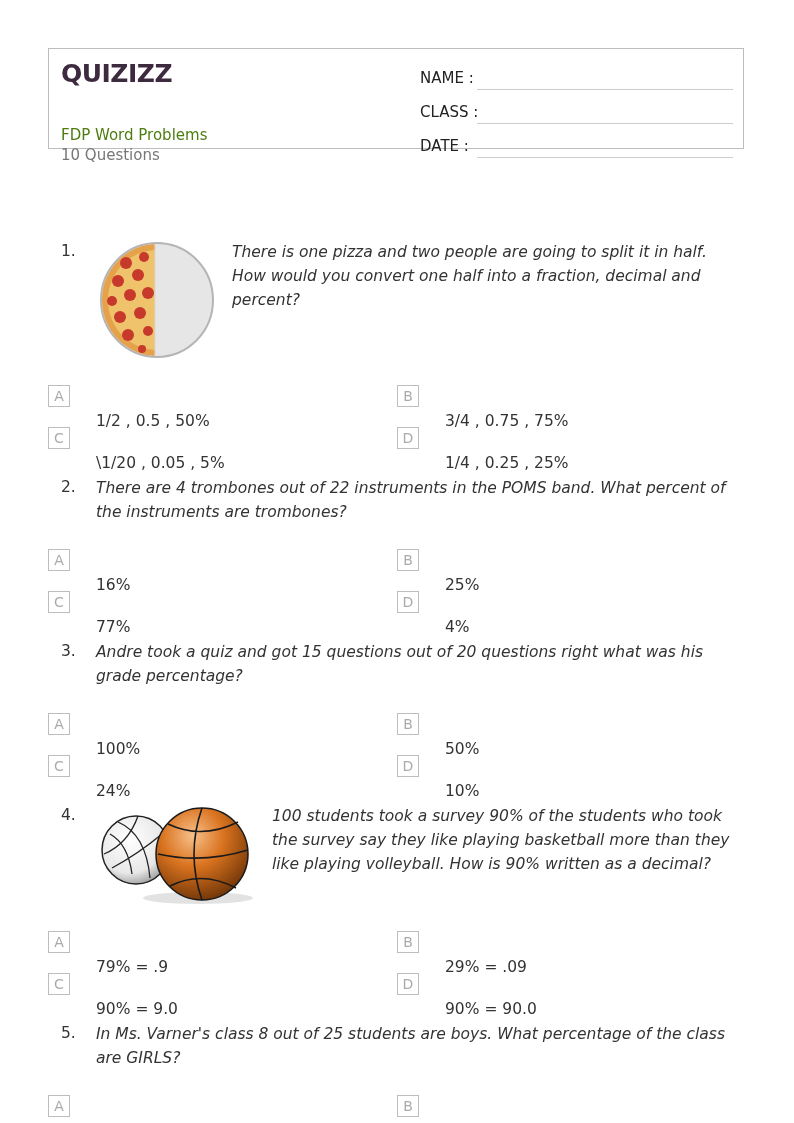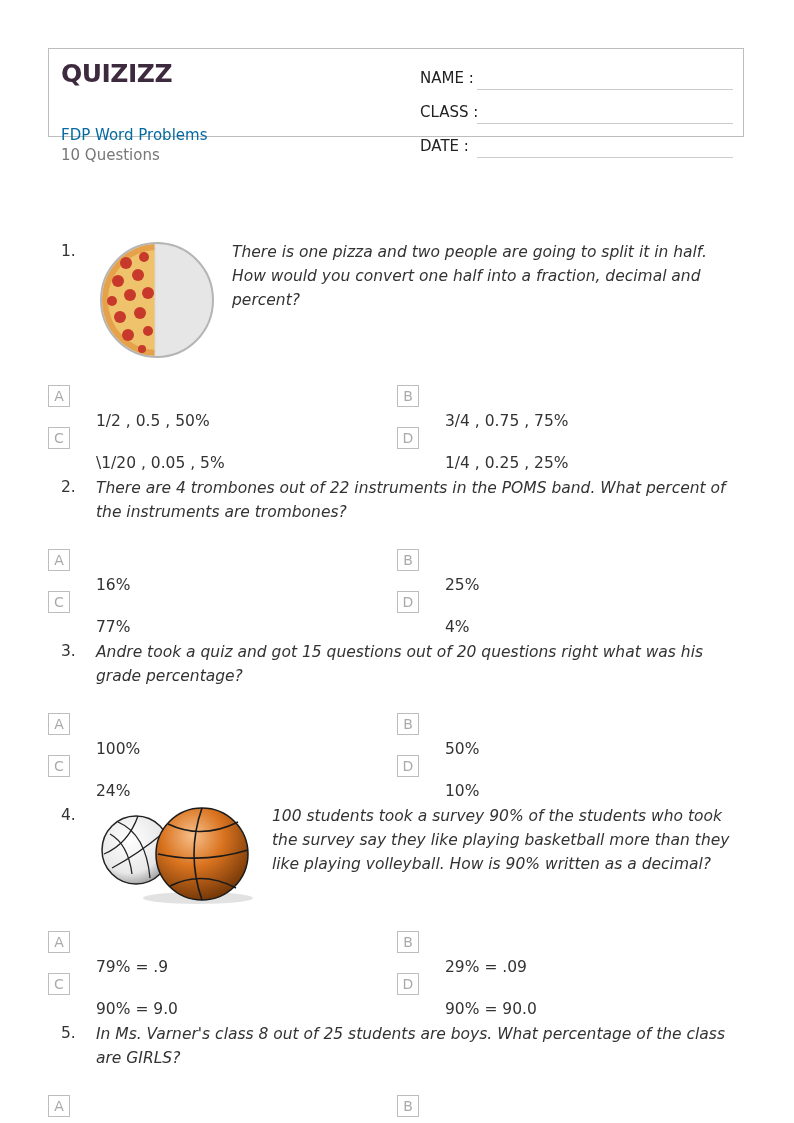--- a/index.html
+++ b/index.html
@@ -1,22 +1,22 @@
 <!DOCTYPE html>
 <html><head>
 <meta charset="utf-8">
 <style>
   html, body { margin: 0; padding: 0; background: #ffffff; }
   body { width: 794px; height: 1123px; position: relative; overflow: hidden;
          font-family: "DejaVu Sans", sans-serif; color: #222; }
-  .header { position: absolute; left: 48px; top: 48px; width: 696px; height: 89px;
+  .header { position: absolute; left: 48px; top: 48px; width: 696px; height: 101px;
             border: 1px solid #bdbdbd; box-sizing: border-box; }
   .logo { position: absolute; left: 12px; top: 10px; font-size: 25px; font-weight: bold;
           color: #3e2a3e; letter-spacing: -0.5px; font-family: "DejaVu Sans", sans-serif; }
-  .ws-title { position: absolute; left: 12px; top: 77px; font-size: 15px; color: #0369a1; }
+  .ws-title { position: absolute; left: 12px; top: 77px; font-size: 15px; color: #4d7c0f; }
   .ws-count { position: absolute; left: 12px; top: 97px; font-size: 15px; color: #777; }
   .field { position: absolute; left: 371px; font-size: 15px; color: #222; }
   .field-line { position: absolute; left: 428px; width: 256px; border-bottom: 1px solid #ccc; }
   .q { position: absolute; font-size: 15.5px; line-height: 24px; color: #333; font-style: italic; }
   .qnum { position: absolute; left: 61px; font-size: 15.5px; color: #333; }
   .opt-box { position: absolute; width: 22px; height: 22px; border: 1px solid #bdbdbd;
              box-sizing: border-box; color: #aaa; font-size: 14px; text-align: center;
              line-height: 20px; }
   .opt-text { position: absolute; font-size: 15.5px; color: #333; margin-top: 25px; }
   .img { position: absolute; }

